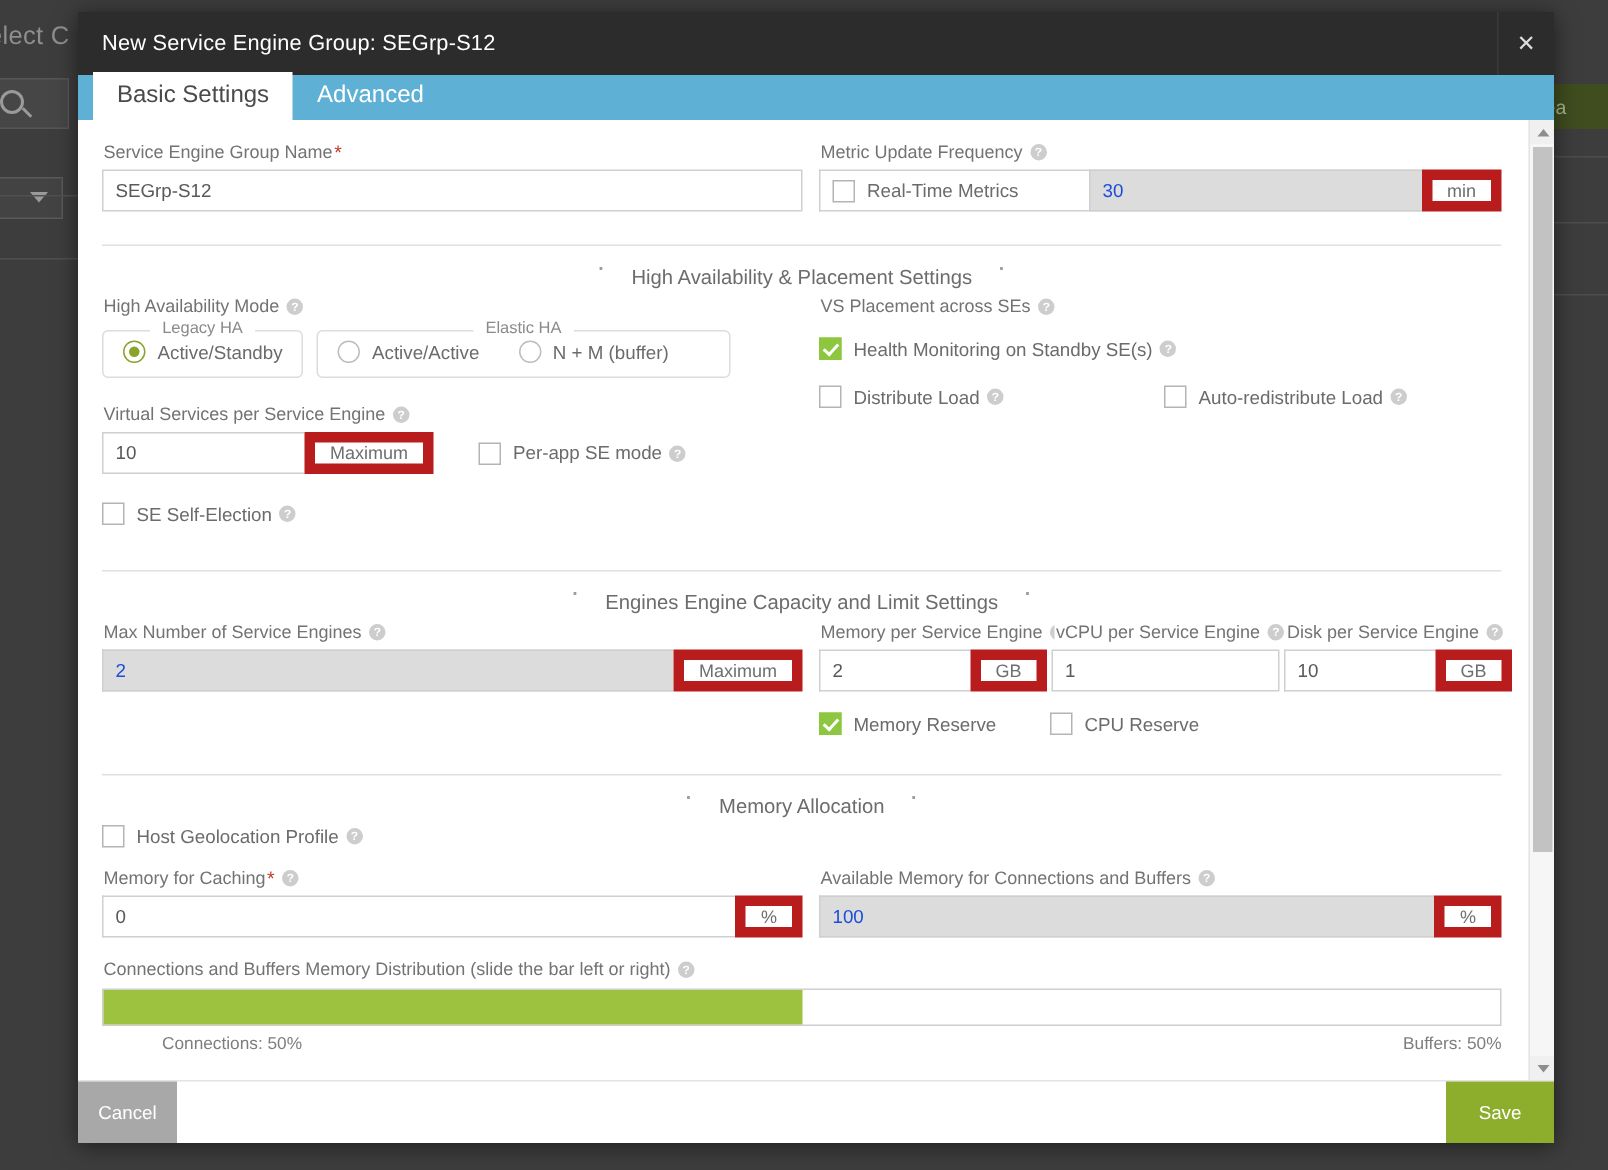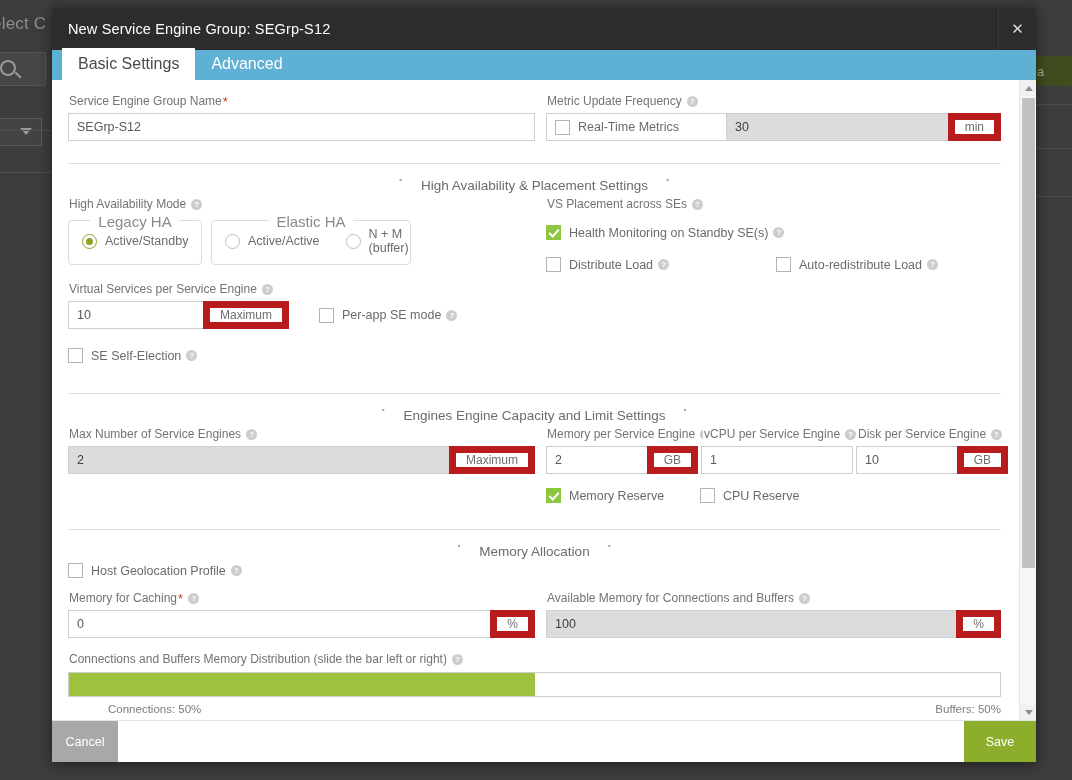--- a/index.html
+++ b/index.html
@@ -134,21 +134,21 @@
     background: #cdcdcd; color: #fff; font-size: 8px; line-height: 11px;
     text-align: center; margin-left: 5px; cursor: pointer; font-weight: bold;
     flex: 0 0 auto;
   }
 
   .inp {
     height: 28px; border: 1px solid #cfcfcf; background: #fff;
     font-size: 12.5px; color: #595959; padding: 0 8px;
     display: flex; align-items: center; width: 100%;
   }
-  .inp.ro { background: #dcdcdc; color: #404040; }
+  .inp.ro { background: #dcdcdc; color: #1d4ed8; }
 
   .inp-group { display: flex; }
   .inp-group .inp { border-right: none; }
   .addon {
     height: 28px; min-width: 38px; border: 7px solid #b91c1c;
     background: #fff; font-size: 12px; color: #6e6e6e;
     display: flex; align-items: center; justify-content: center;
     padding: 0 10px; flex: 0 0 auto;
   }
 
@@ -180,21 +180,21 @@
   .rbox .txt { font-size: 12.5px; color: #6b6b6b; margin-left: 8px; }
 
   
   .ha-row { display: flex; gap: 9px; margin-top: 8px; }
   .fset {
     border: 1px solid #dcdcdc; border-radius: 4px; padding: 6px 13px 9px;
     position: relative; display: flex; align-items: center; gap: 26px;
   }
   .fset > legend, .fset .fleg {
     position: absolute; top: -8px; left: 50%; transform: translateX(-50%);
-    background: #fff; padding: 0 8px; font-size: 15px; color: #8a8a8a;
+    background: #fff; padding: 0 8px; font-size: 11px; color: #8a8a8a;
     white-space: nowrap;
   }
 
   
   .sect {
     margin: 22px 0 14px; border-top: 1px solid #e0e0e0;
     text-align: center; position: relative; height: 20px;
   }
   .sect span {
     position: relative; top: 6px; display: inline-block;
@@ -313,21 +313,21 @@
             <span class="help">?</span>
           </div>
           <div class="ha-row">
             <div class="fset" style="width:134px">
               <div class="fleg">Legacy HA</div>
               <div class="rbox on">
                 <span class="ring"></span>
                 <span class="txt">Active/Standby</span>
               </div>
             </div>
-            <div class="fset" style="width:200px">
+            <div class="fset" style="width:276px">
               <div class="fleg">Elastic HA</div>
               <div class="rbox">
                 <span class="ring"></span>
                 <span class="txt">Active/Active</span>
               </div>
               <div class="rbox">
                 <span class="ring"></span>
                 <span class="txt">N + M (buffer)</span>
               </div>
             </div>

